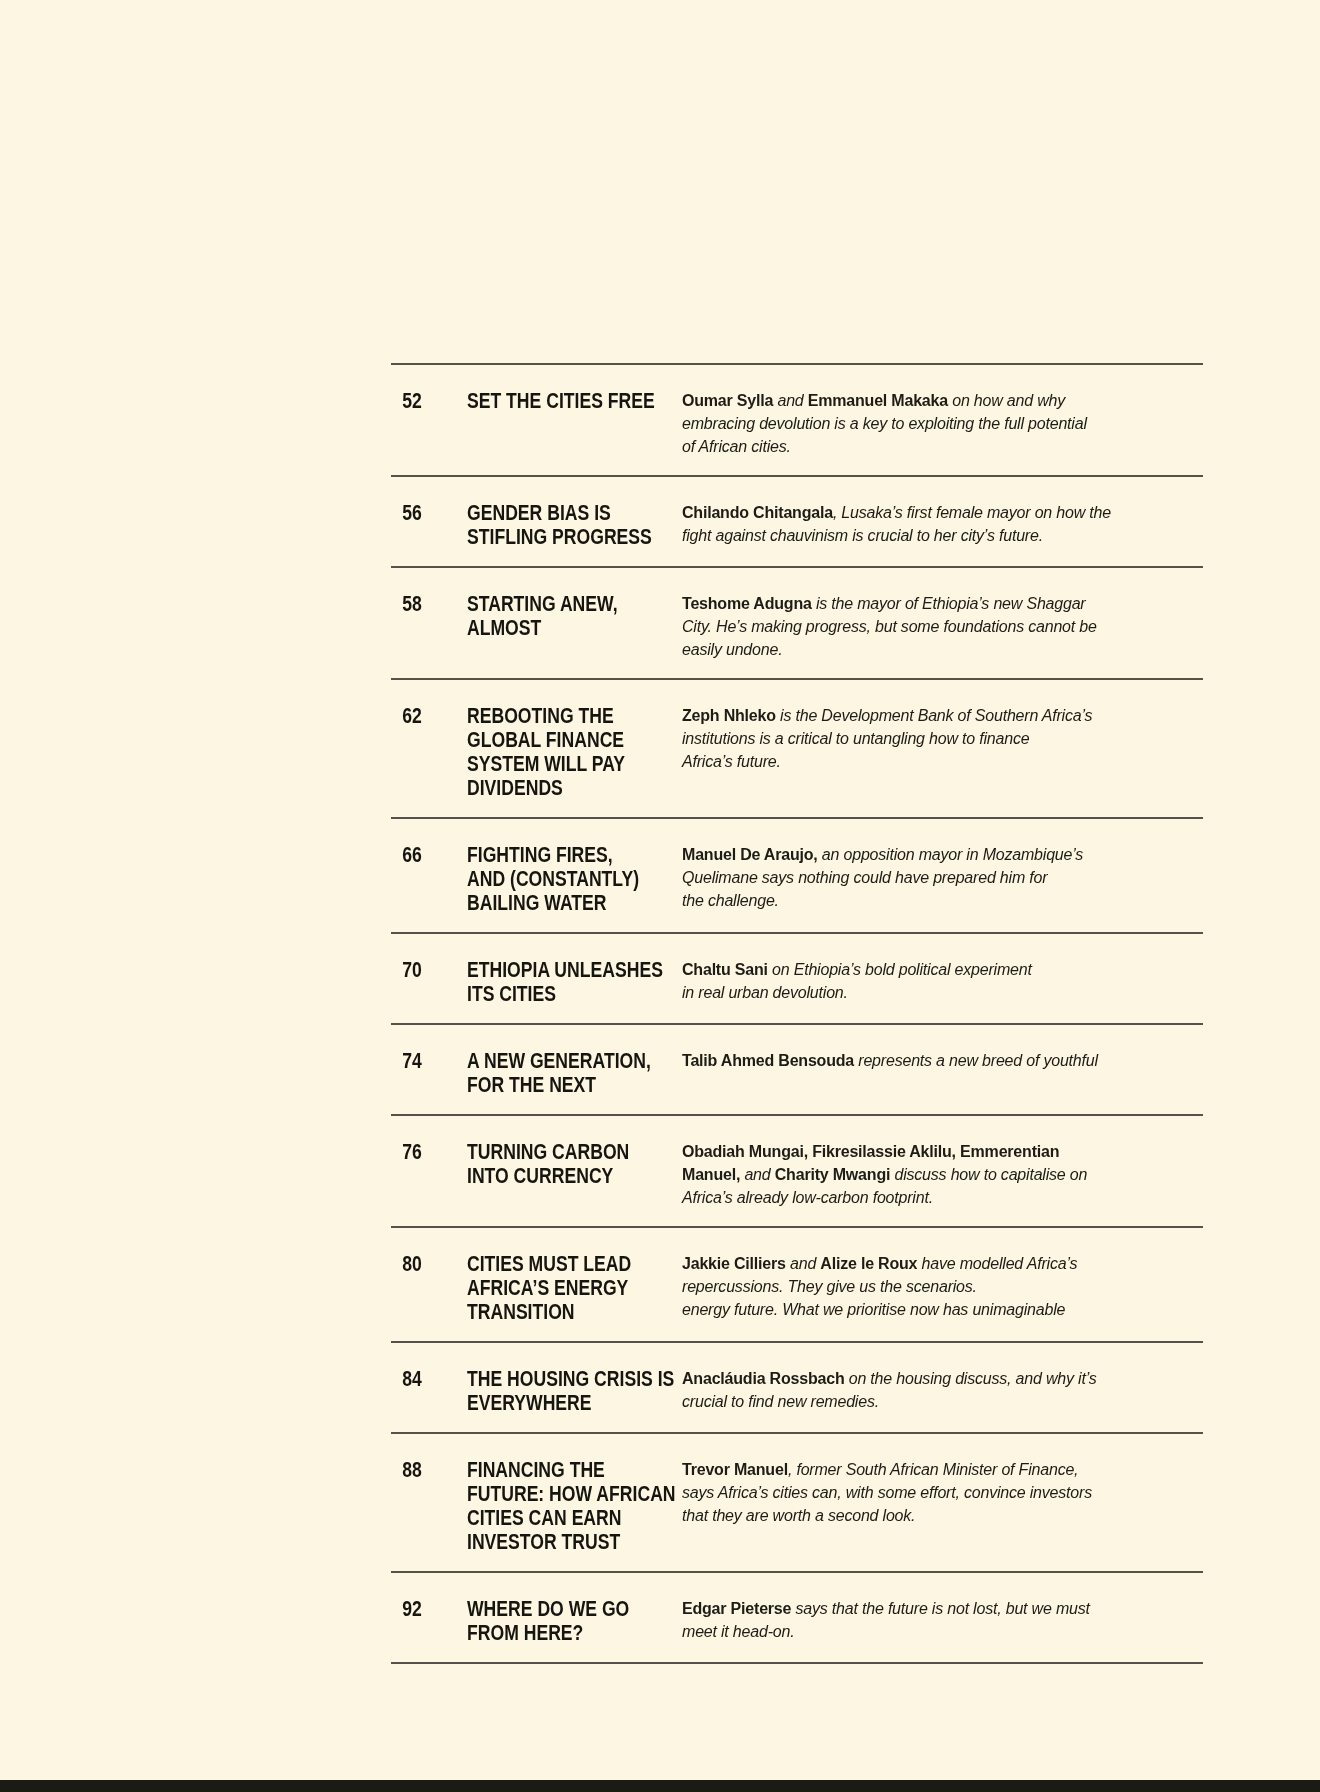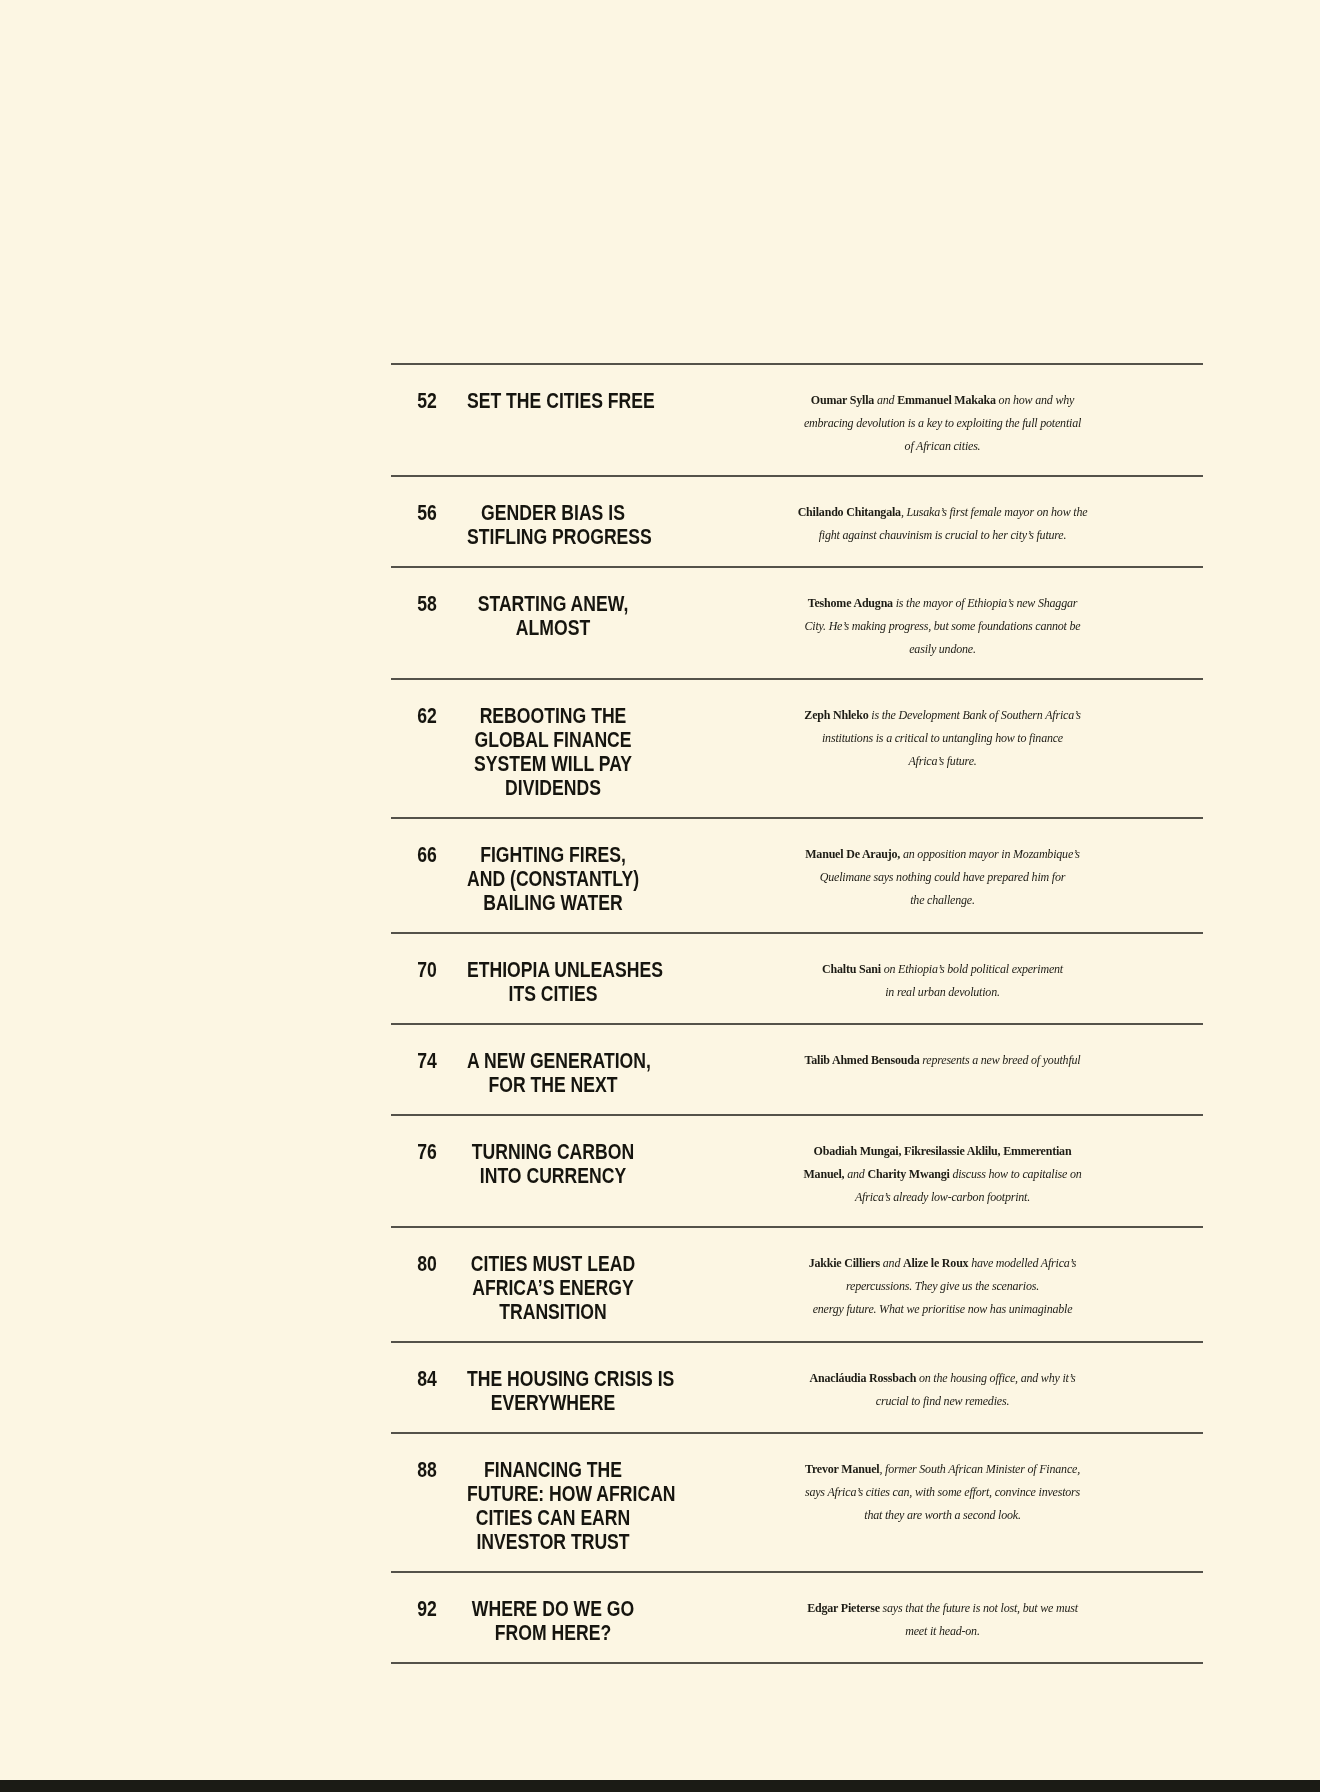--- a/index.html
+++ b/index.html
@@ -16,21 +16,20 @@
     top:363px;
     width:812px;
     border-bottom:2px solid var(--rule,#54524a);
   }
   .toc-row{
     display:flex;
     align-items:flex-start;
     border-top:2px solid var(--rule,#54524a);
     padding:24px 0 17px 0;
     box-sizing:border-box;
-    text-align:center;
   }
   .col-page{
     width:76px;
     box-sizing:border-box;
     padding-left:14px;
     flex:0 0 auto;
   }
   .col-title{
     width:215px;
     flex:0 0 auto;
@@ -41,22 +40,22 @@
     font-size:22px;
     line-height:24px;
     color:var(--ink,#16150f);
     transform:scaleX(0.8);
     transform-origin:0 0;
     letter-spacing:0;
   }
   .col-title div{white-space:nowrap;}
   .col-desc{
     flex:1 1 auto;
-    font-family:Liberation Serif, serif;
-    font-size:12px;
+    font-family:Liberation Sans, sans-serif;
+    font-size:16px;
     line-height:23px;
     letter-spacing:-0.2px;
     color:var(--ink2,#1d1c15);
   }
   .desc-line{white-space:nowrap;}
   .col-desc .i{font-style:italic;}
   .col-desc .b{font-style:normal;font-weight:700;}
   .bottom-bar{
     position:absolute;
     left:0;
@@ -177,21 +176,21 @@
         <div class="desc-line"><span class="i">energy future. What we prioritise now has unimaginable</span></div>
       </div>
     </div>
     <div class="toc-row">
       <div class="col-page">84</div>
       <div class="col-title">
         <div>THE HOUSING CRISIS IS</div>
         <div>EVERYWHERE</div>
       </div>
       <div class="col-desc">
-        <div class="desc-line"><span class="b">Anacláudia Rossbach</span><span class="i"> on the housing office, and why it’s</span></div>
+        <div class="desc-line"><span class="b">Anacláudia Rossbach</span><span class="i"> on the housing discuss, and why it’s</span></div>
         <div class="desc-line"><span class="i">crucial to find new remedies.</span></div>
       </div>
     </div>
     <div class="toc-row">
       <div class="col-page">88</div>
       <div class="col-title">
         <div>FINANCING THE</div>
         <div>FUTURE: HOW AFRICAN</div>
         <div>CITIES CAN EARN</div>
         <div>INVESTOR TRUST</div>

